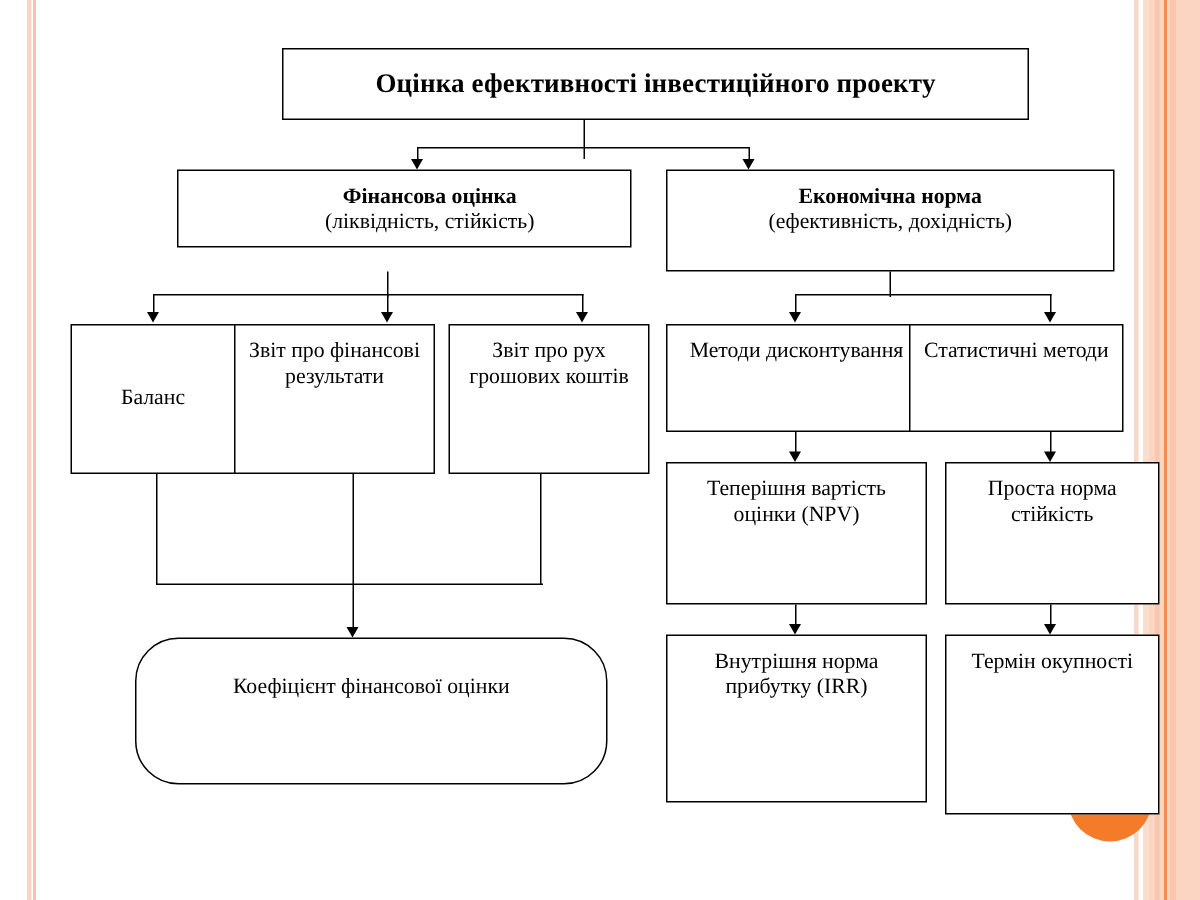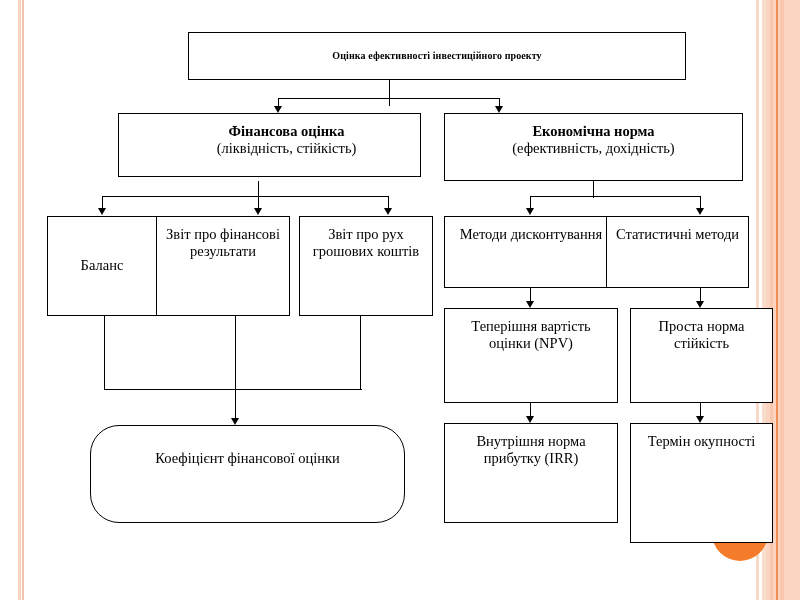--- a/index.html
+++ b/index.html
@@ -38,21 +38,21 @@
     display:flex;
     align-items:center;
     justify-content:center;
     text-align:center;
     color:#000000;
     line-height:1.18;
     padding:3px 5px;
   }
   .box .inner{width:100%;}
   .box.top-align{align-items:flex-start;padding-top:9px;}
-  .title-box{font-size:10px;font-weight:bold;letter-spacing:.1px;}
+  .title-box{font-size:18px;font-weight:bold;letter-spacing:.1px;}
   .lvl2{font-size:14.5px;}
   .lvl2 .b{font-weight:bold;display:block;}
   .lvl2 .s{display:block;}
   .lvl3{font-size:14.5px;}
   .lvl4{font-size:14.5px;}
 
   
   .conn{position:absolute;background:#000000;}
   .vconn{width:1.4px;}
   .hconn{height:1.4px;}
@@ -85,21 +85,21 @@
     <span class="inner">Оцінка ефективності інвестиційного проекту</span>
   </div>
 
   <div class="conn vconn" style="left:389px;top:80px;height:26px;"></div>
   <div class="conn hconn" style="left:278px;top:98px;width:222px;"></div>
   <div class="conn vconn" style="left:278px;top:98px;height:12px;"></div>
   <div class="conn vconn" style="left:499px;top:98px;height:12px;"></div>
   <div class="arrow" style="left:274px;top:106px;"></div>
   <div class="arrow" style="left:495px;top:106px;"></div>
 
-  <div class="box lvl2 top-align" style="left:118px;top:113px;width:303px;height:64px;padding-left:39px;">
+  <div class="box lvl2 top-align" style="left:118px;top:113px;width:303px;height:52px;padding-left:39px;">
     <span class="inner">
       <span class="b">Фінансова оцінка</span>
       <span class="s">(ліквідність, стійкість)</span>
     </span>
   </div>
 
   <div class="box lvl2 top-align" style="left:444px;top:113px;width:299px;height:68px;">
     <span class="inner">
       <span class="b">Економічна норма</span>
       <span class="s">(ефективність, дохідність)</span>
@@ -149,21 +149,21 @@
   </div>
   <div class="conn vconn" style="left:530px;top:288px;height:16px;"></div>
   <div class="arrow" style="left:526px;top:301px;"></div>
 
   <div class="box lvl4 top-align" style="left:444px;top:308px;width:174px;height:95px;">
     <span class="inner">Теперішня вартість оцінки (NPV)</span>
   </div>
   <div class="conn vconn" style="left:530px;top:403px;height:16px;"></div>
   <div class="arrow" style="left:526px;top:416px;"></div>
 
-  <div class="box lvl4 top-align" style="left:444px;top:423px;width:174px;height:100px;">
+  <div class="box lvl4 top-align" style="left:444px;top:423px;width:174px;height:112px;">
     <span class="inner">Внутрішня норма прибутку (IRR)</span>
   </div>
 
   <div class="box lvl4 top-align" style="left:606px;top:216px;width:143px;height:72px;">
     <span class="inner">Статистичні методи</span>
   </div>
   <div class="conn vconn" style="left:700px;top:288px;height:16px;"></div>
   <div class="arrow" style="left:696px;top:301px;"></div>
 
   <div class="box lvl4 top-align" style="left:630px;top:308px;width:143px;height:95px;">

